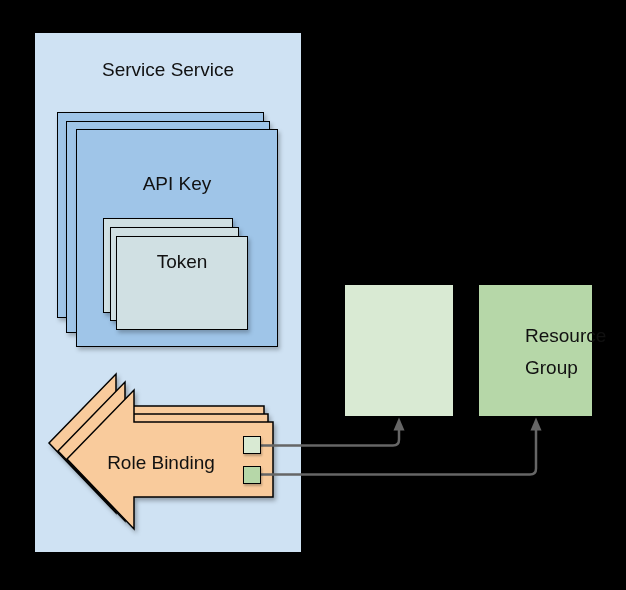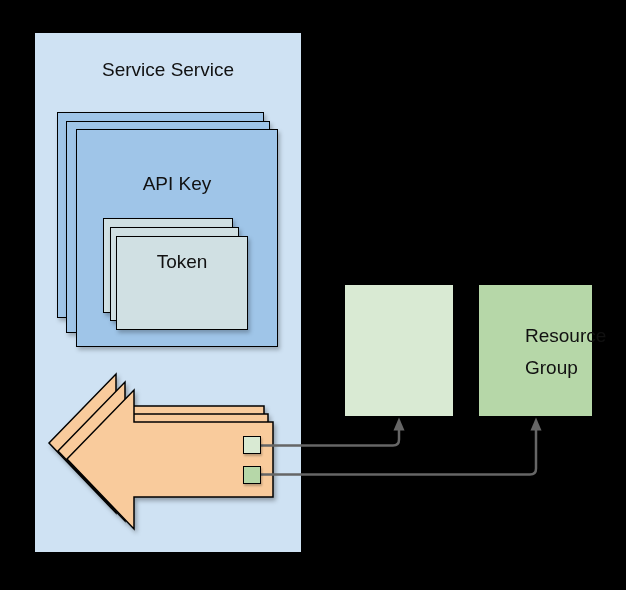--- a/index.html
+++ b/index.html
@@ -68,19 +68,20 @@
     <g>
       <path d="M261 445.5 L393 445.5 Q399 445.5 399 439.5 L399 429" fill="none" stroke-width="2.5" stroke="#666666"></path>
       <polygon points="399,417.5 393.5,430.5 404.5,430.5" fill="#666666"></polygon>
       <path d="M261 474.5 L530 474.5 Q536 474.5 536 468.5 L536 429" fill="none" stroke-width="2.5" stroke="#666666"></path>
       <polygon points="536,417.5 530.5,430.5 541.5,430.5" fill="#666666"></polygon>
     </g>
   </svg>
 
   <div class="sq sq1" style="background: rgb(217, 234, 211);"></div>
   <div class="sq sq2" style="background: rgb(182, 215, 168);"></div>
+  <div class="label center rb-label">Role Binding</div>
 
   <div class="node role" style="background: rgb(217, 234, 211);"></div>
 
   <div class="node rg" style="background: rgb(182, 215, 168);"></div>
   <div class="label rg-label">Resource Group</div>
 
 </div>
 
 </body></html>

